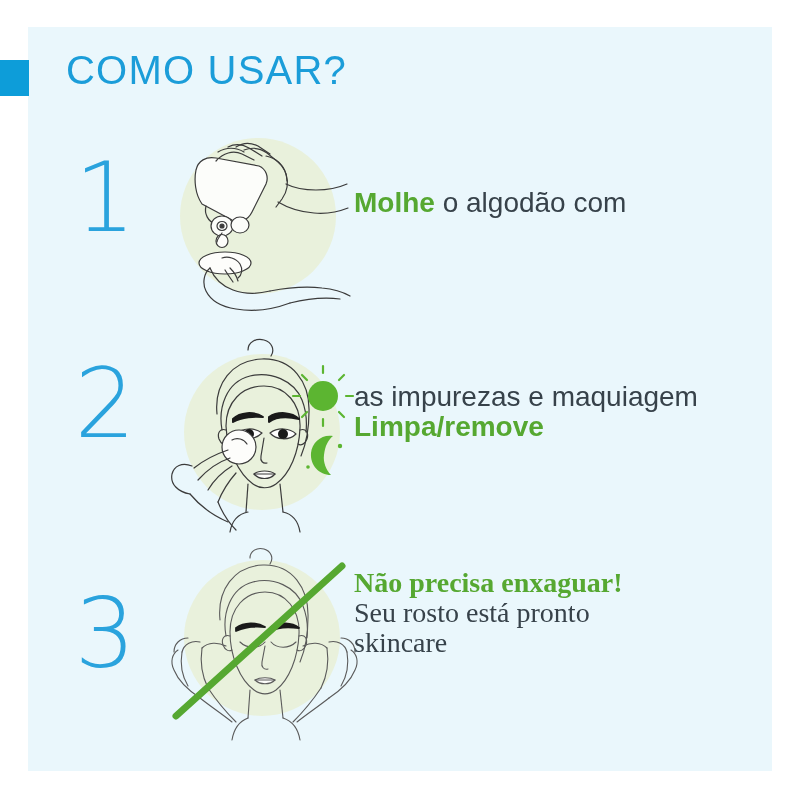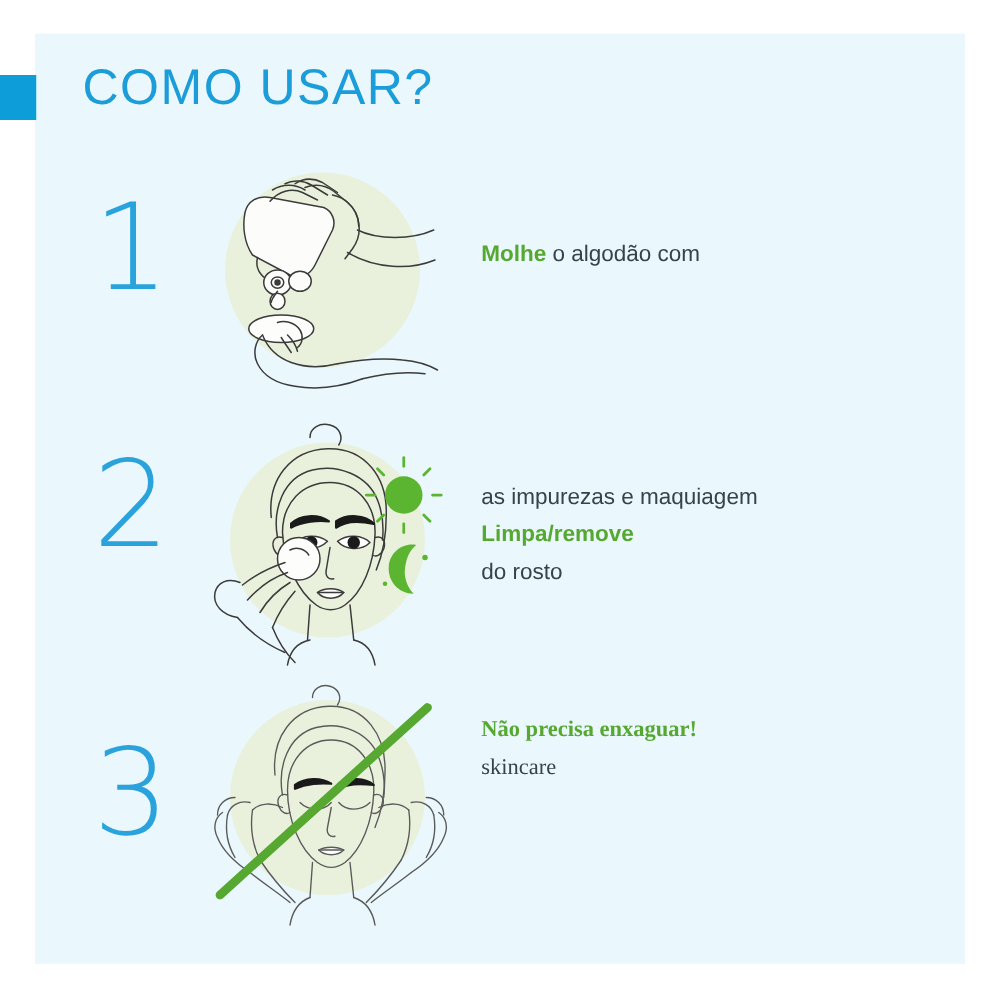--- a/index.html
+++ b/index.html
@@ -87,24 +87,24 @@
     width: 185px;
     height: 190px;
   }
   #step-2 .illus-wrap { top: 4px; }
   #step-3 .illus-wrap { top: 6px; }
 
   .illus-wrap svg { display: block; }
 
   .step-text {
     position: absolute;
-    left: 385px;
+    left: 354px;
     width: 400px;
     color: #37424a;
-    font-size: 18px;
+    font-size: 28px;
     line-height: 30px;
     font-weight: 400;
   }
   #step-1 .step-text { top: 60px; }
   #step-2 .step-text { top: 52px; }
   #step-3 .step-text { top: 28px; font-family: Liberation Serif, serif; }
 
   .hl {
     color: #56a831;
     font-weight: 700;
@@ -242,21 +242,20 @@
           <path d="M163 102 C152 100 142 108 141 119 C140 131 149 141 161 141 C156 136 153 128 154 121 C155 112 158 106 163 102 Z" fill="#5cb531"></path>
           <circle cx="170" cy="112" r="2.2" fill="#5cb531"></circle>
           <circle cx="138" cy="133" r="1.8" fill="#5cb531"></circle>
         </g>
       </svg>
     </div>
 
     <div class="step-text">
       <span class="txt-line">as impurezas e maquiagem</span>
       <span class="txt-line hl">Limpa/remove</span>
-      <span class="txt-line">do rosto</span>
     </div>
   </div>
 
   <div class="step" id="step-3">
 
     <div class="step-number">3</div>
 
     <div class="illus-wrap">
       <svg width="190" height="195" viewBox="0 0 190 195" xmlns="http://www.w3.org/2000/svg">
         <circle cx="92" cy="92" r="78" fill="#e9f1dc"></circle>
@@ -305,17 +304,18 @@
           <path d="M159 152 C149 160 137 168 127 176"></path>
           <path d="M151 142 C143 154 133 166 123 176"></path>
         </g>
 
         <line x1="6" y1="170" x2="172" y2="20" stroke="#56a831" stroke-width="7" stroke-linecap="round"></line>
       </svg>
     </div>
 
     <div class="step-text">
       <span class="txt-line hl">Não precisa enxaguar!</span>
+      <span class="txt-line">Seu rosto está pronto</span>
       <span class="txt-line">skincare</span>
     </div>
   </div>
 
 </div>
 
 </body></html>

